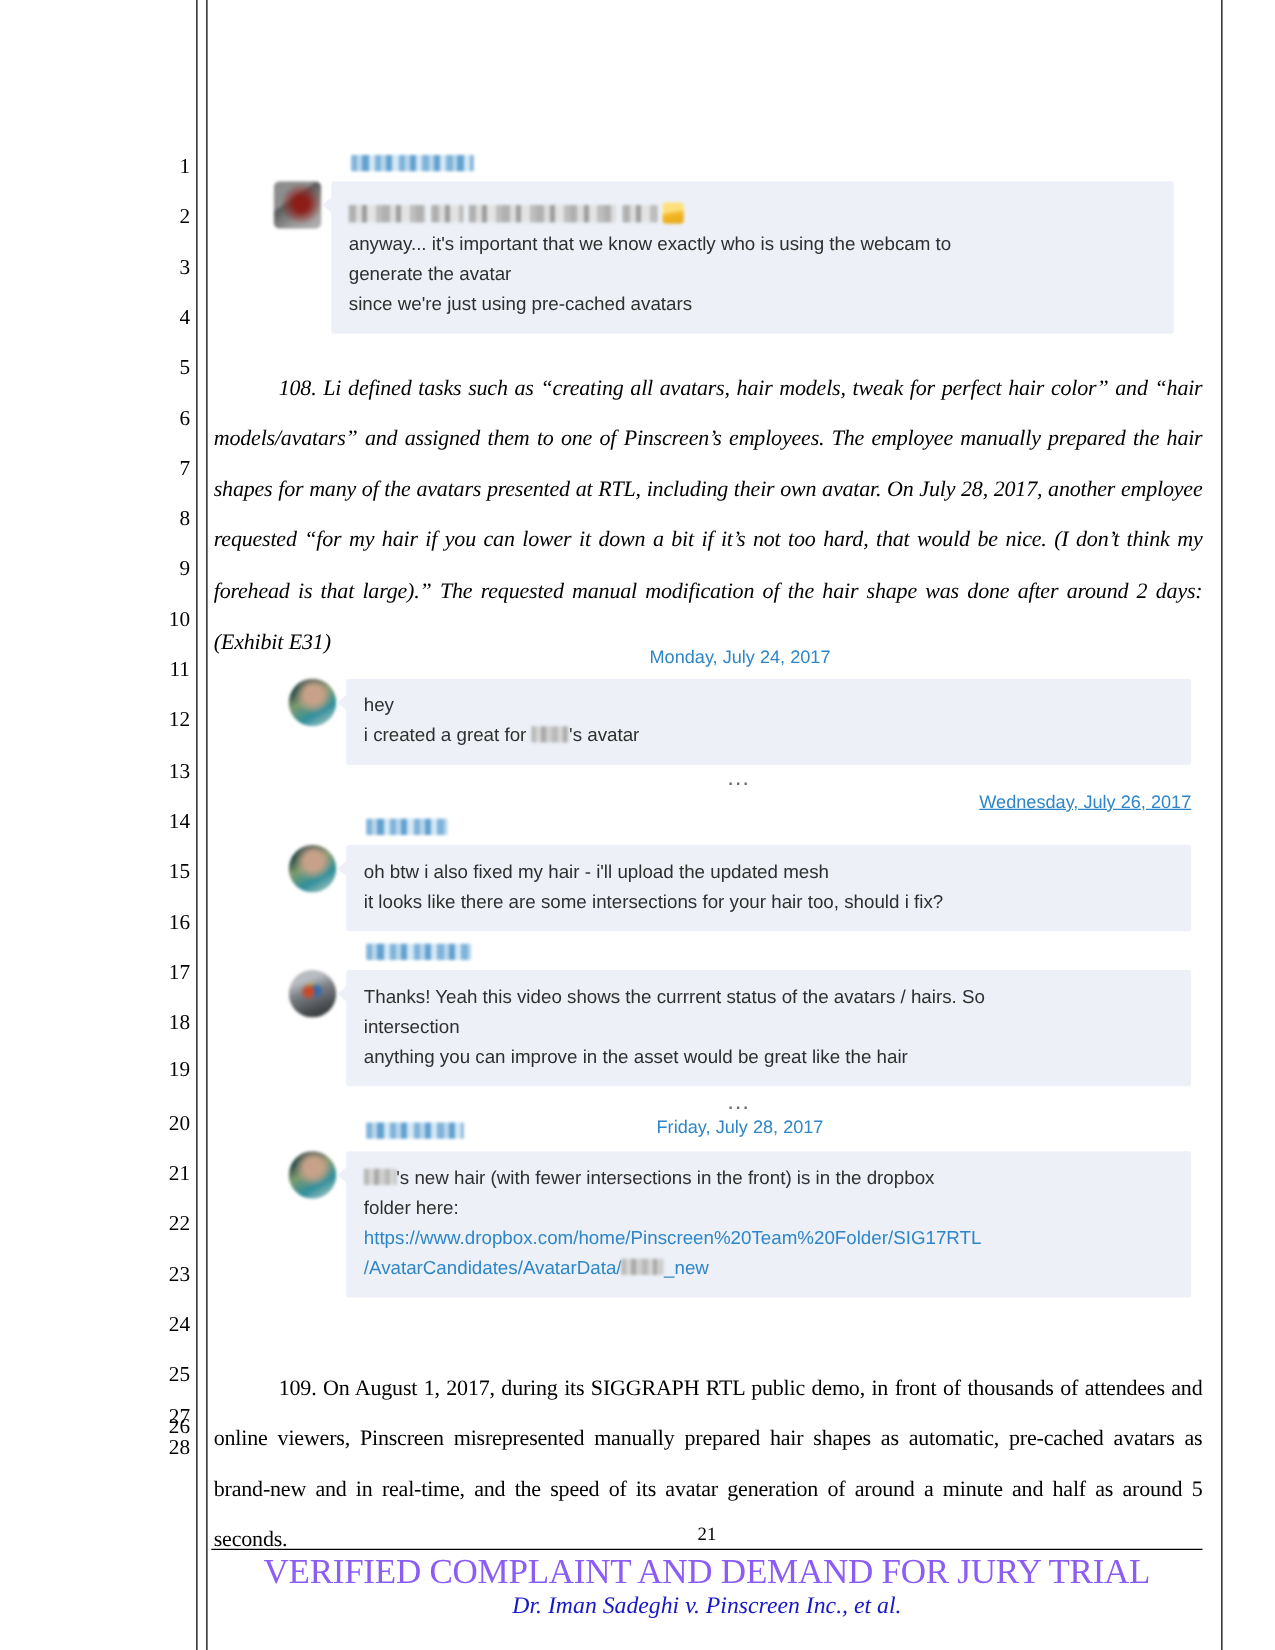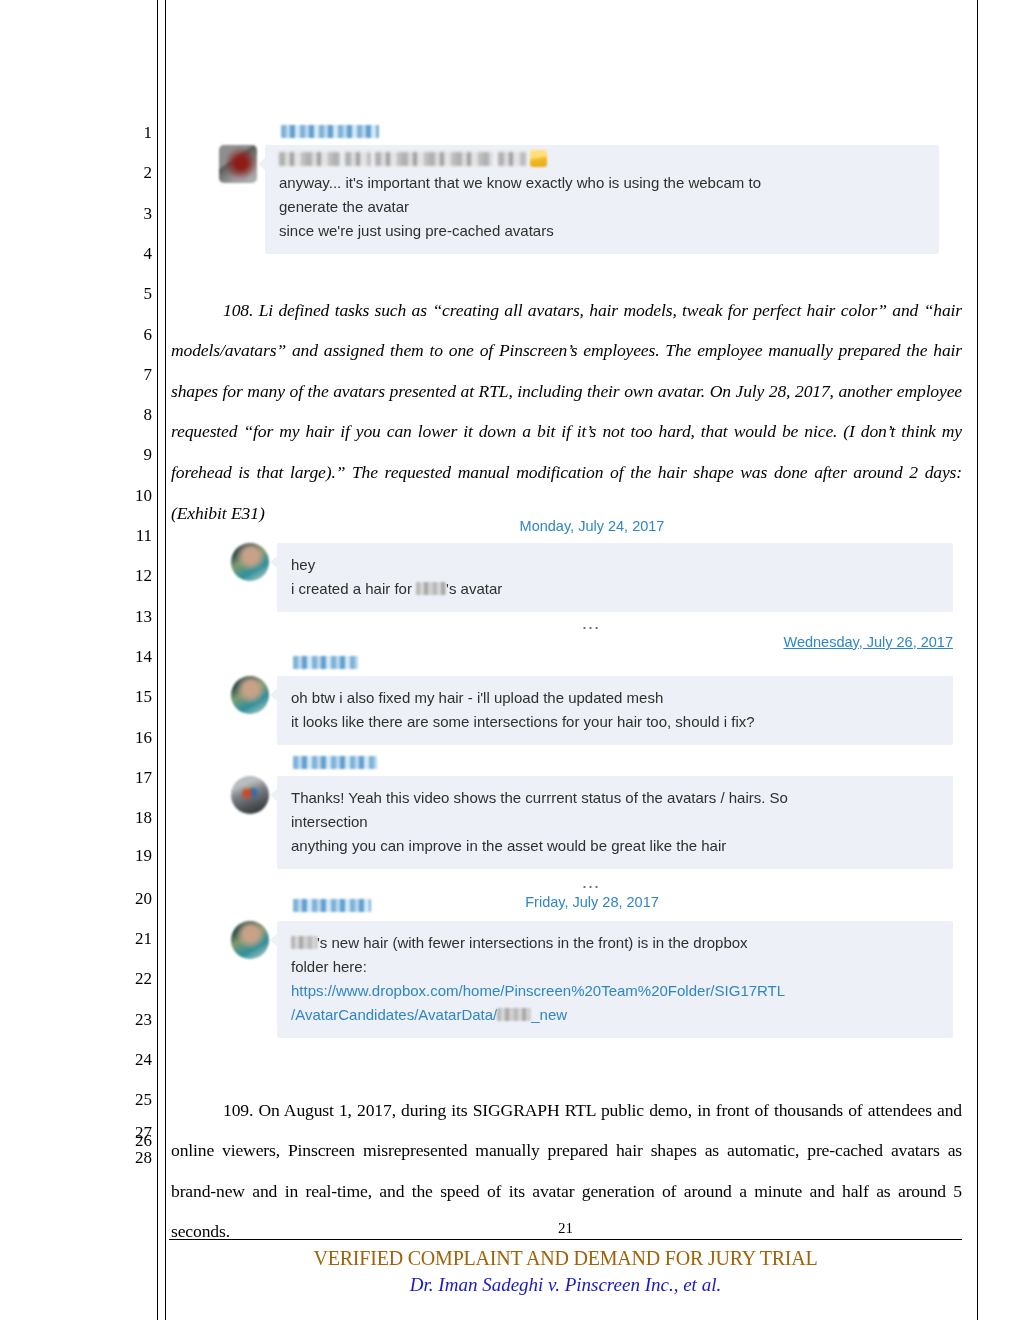--- a/index.html
+++ b/index.html
@@ -251,25 +251,25 @@
     line-height: 16px;
     color: #000;
   }
   .footer .rule {
     margin-top: 3px;
     border-top: 1.5px solid #000;
     width: 100%;
   }
   .footer .doc-title {
     font-family: "Liberation Serif", "DejaVu Serif", serif;
-    font-size: 20px;
+    font-size: 28px;
     line-height: 28px;
     letter-spacing: -0.2px;
     margin-top: 4px;
-    color: #a16207;
+    color: #8b5cf6;
   }
   .footer .case-caption {
     font-family: "Liberation Serif", "DejaVu Serif", serif;
     font-style: italic;
     font-size: 19px;
     line-height: 26px;
     color: #1818c8;
   }
 </style>
 </head>
@@ -314,21 +314,21 @@
 
   <div class="chat-shot chat-shot-1">
 
     <div style="height:4px"></div>
     <div>
       <span class="sender-name redacted-blue" style="width:98px;margin-left:62px;display:inline-block;"></span>
     </div>
 
     <div class="msg-row" style="margin-top:5px;">
       <div class="avatar square"></div>
-      <div class="bubble tail" style="padding-top:2px;">
+      <div class="bubble tail" style="padding-top:15px;">
         <div class="line">
           <span class="redact-blurtext" style="width:62px"></span>
           <span class="redact-blurtext" style="width:26px"></span>
           <span class="redact-blurtext" style="width:118px"></span>
           <span class="redact-blurtext" style="width:28px"></span>
           <span class="emoji-blur"></span>
         </div>
         <div class="line">anyway... it's important that we know exactly who is using the webcam to</div>
         <div class="line">generate the avatar</div>
         <div class="line">since we're just using pre-cached avatars</div>
@@ -339,21 +339,21 @@
   <p class="para p108">108. Li defined tasks such as “creating all avatars, hair models, tweak for perfect hair color” and “hair models/avatars” and assigned them to one of Pinscreen’s employees. The employee manually prepared the hair shapes for many of the avatars presented at RTL, including their own avatar. On July 28, 2017, another employee requested “for my hair if you can lower it down a bit if it’s not too hard, that would be nice. (I don’t think my forehead is that large).” The requested manual modification of the hair shape was done after around 2 days: (Exhibit E31)</p>
 
   <div class="chat-shot chat-shot-2">
 
     <div class="day-sep">Monday, July 24, 2017</div>
 
     <div class="msg-row" style="margin-top:7px;">
       <div class="avatar circle-teal"></div>
       <div class="bubble tail">
         <div class="line">hey</div>
-        <div class="line"><span>i created a hair for </span><span class="redact-gray" style="width:30px"></span><span>'s avatar</span></div>
+        <div class="line"><span>i created a great for </span><span class="redact-gray" style="width:30px"></span><span>'s avatar</span></div>
       </div>
     </div>
 
     <div class="ellipsis-sep" style="margin-top:4px;">…</div>
 
     <div class="day-sep underlined" style="margin-top:2px;text-align:right;">Wednesday, July 26, 2017</div>
 
     <div style="margin-top:1px;">
       <span class="sender-name redacted-blue" style="width:65px;margin-left:62px;display:inline-block;"></span>
     </div>

